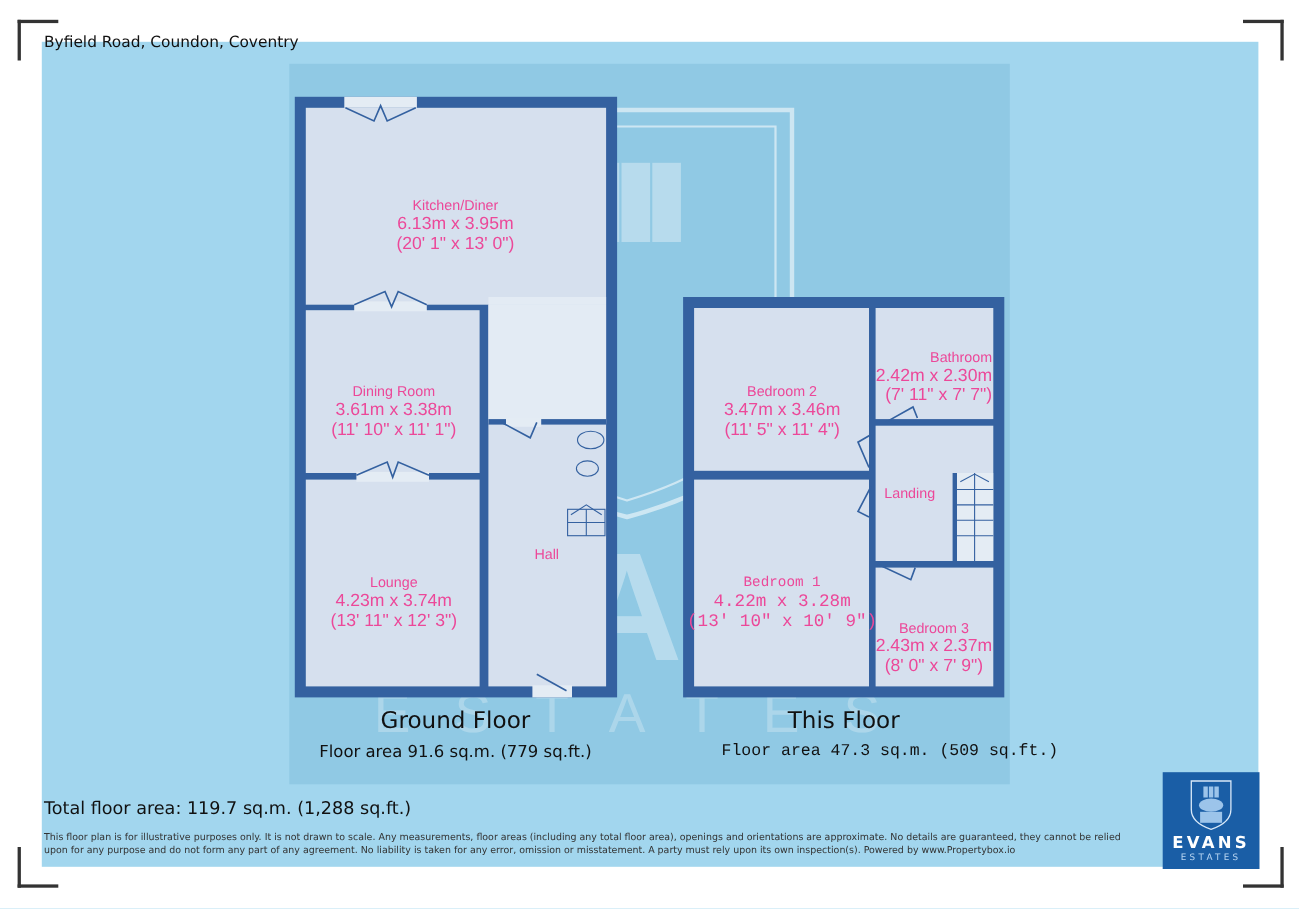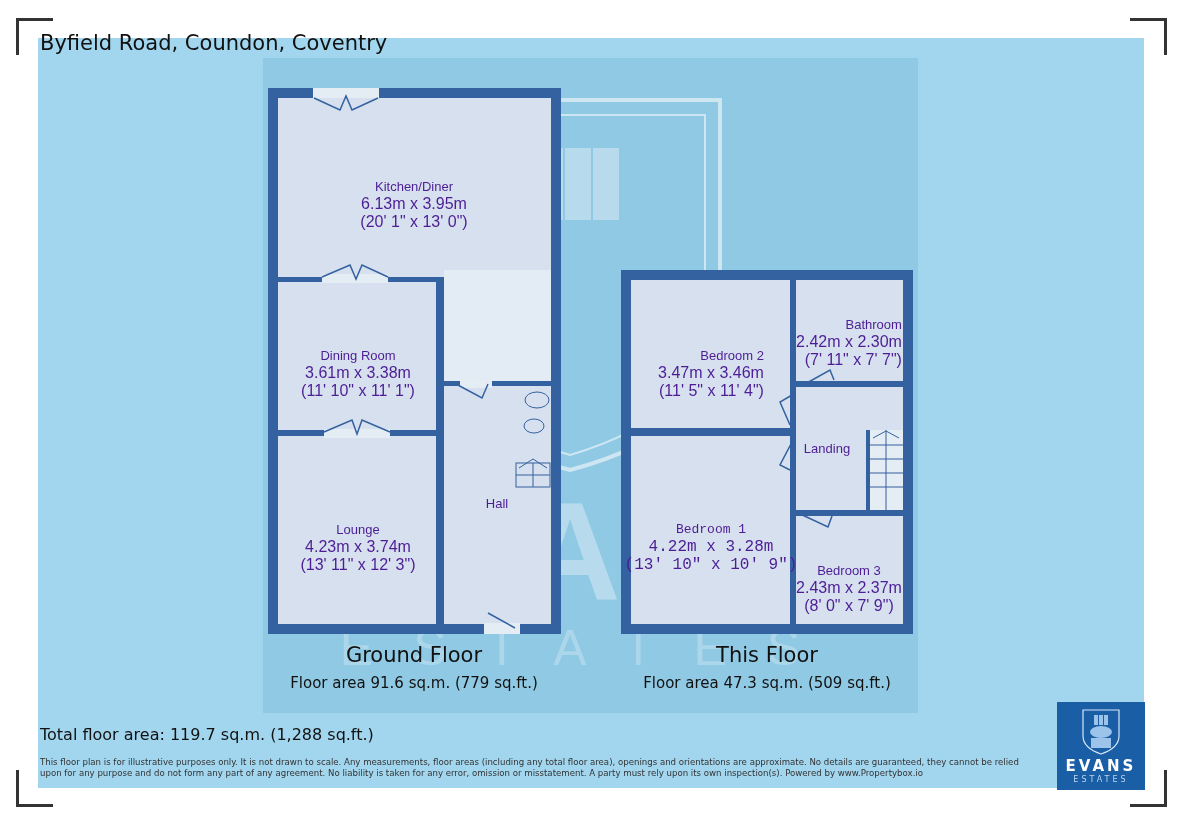--- a/index.html
+++ b/index.html
@@ -4,23 +4,23 @@
 <style>
   html, body { margin:0; padding:0; }
   body { width:1181px; height:826px; background:#ffffff; position:relative; overflow:hidden; font-family:"DejaVu Sans", sans-serif; }
   .corner { position:absolute; width:34px; height:34px; border-color:#333; border-style:solid; border-width:0; }
   .c-tl { left:16px; top:18px; border-left-width:3px; border-top-width:3px; }
   .c-tr { left:1130px; top:18px; border-right-width:3px; border-top-width:3px; }
   .c-bl { left:16px; top:770px; border-left-width:3px; border-bottom-width:3px; }
   .c-br { left:1130px; top:770px; border-right-width:3px; border-bottom-width:3px; }
   .sheet { position:absolute; left:38px; top:38px; width:1106px; height:750px; background:#a2d6ee; }
   .panel { position:absolute; left:263px; top:58px; width:655px; height:655px; background:#90c9e4; }
-  .title { position:absolute; left:40px; top:31px; font-size:21px; color:#111; white-space:nowrap; }
+  .title { position:absolute; left:40px; top:31px; font-size:14px; color:#111; white-space:nowrap; }
   .plan-svg { position:absolute; left:0; top:0; }
-  .label { position:absolute; text-align:center; font-family:"Liberation Sans", sans-serif; color:#4c1d95; transform:translateX(-50%); white-space:nowrap; line-height:1.15; }
+  .label { position:absolute; text-align:center; font-family:"Liberation Sans", sans-serif; color:#ec4899; transform:translateX(-50%); white-space:nowrap; line-height:1.15; }
   .label .rn { font-size:13px; display:block; }
   .label .rd { font-size:16px; display:block; }
   .floor-title { position:absolute; transform:translateX(-50%); font-size:21px; color:#111; white-space:nowrap; }
   .floor-area { position:absolute; transform:translateX(-50%); font-size:15px; color:#111; white-space:nowrap; }
   .total { position:absolute; left:40px; top:725px; font-size:16px; color:#111; white-space:nowrap; }
   .disclaimer { position:absolute; left:40px; top:757px; width:990px; font-size:8.6px; line-height:11px; color:#333; }
   .logo { position:absolute; left:1057px; top:702px; width:88px; height:88px; background:#1a5ea6; }
   .logo .brand { position:absolute; left:0; width:88px; top:55px; text-align:center; color:#fff; font-weight:bold; font-size:15px; letter-spacing:3px; }
   .logo .sub { position:absolute; left:0; width:88px; top:73px; text-align:center; color:#b9d6f2; font-size:8px; letter-spacing:3px; }
 </style>
@@ -118,21 +118,21 @@
 </div>
 <div class="label" style="left:358px; top:523px;">
   <span class="rn">Lounge</span>
   <span class="rd">4.23m x 3.74m</span>
   <span class="rd">(13' 11" x 12' 3")</span>
 </div>
 <div class="label" style="left:497px; top:497px;">
   <span class="rn">Hall</span>
 </div>
 
-<div class="label" style="left:711px; top:349px;text-align:right;">
+<div class="label" style="left:711px; top:349px;">
   <span class="rn">Bedroom 2</span>
   <span class="rd">3.47m x 3.46m</span>
   <span class="rd">(11' 5" x 11' 4")</span>
 </div>
 <div class="label" style="left:849px; top:318px;text-align:right;">
   <span class="rn">Bathroom</span>
   <span class="rd">2.42m x 2.30m</span>
   <span class="rd">(7' 11" x 7' 7")</span>
 </div>
 <div class="label" style="left:827px; top:442px;">
@@ -145,21 +145,21 @@
 </div>
 <div class="label" style="left:849px; top:564px;">
   <span class="rn">Bedroom 3</span>
   <span class="rd">2.43m x 2.37m</span>
   <span class="rd">(8' 0" x 7' 9")</span>
 </div>
 
 <div class="floor-title" style="left:414px; top:643px;">Ground Floor</div>
 <div class="floor-area" style="left:414px; top:674px;">Floor area 91.6 sq.m. (779 sq.ft.)</div>
 <div class="floor-title" style="left:767px; top:643px;">This Floor</div>
-<div class="floor-area" style="left:767px; top:674px;">Floor area 47.3 sq.m. (509 sq.ft.)</div>
+<div class="floor-area" style="left:809px; top:674px;font-family:Liberation Mono, monospace;">Floor area 47.3 sq.m. (509 sq.ft.)</div>
 
 <div class="total">Total floor area: 119.7 sq.m. (1,288 sq.ft.)</div>
 <div class="disclaimer">This floor plan is for illustrative purposes only. It is not drawn to scale. Any measurements, floor areas (including any total floor area), openings and orientations are approximate. No details are guaranteed, they cannot be relied upon for any purpose and do not form any part of any agreement. No liability is taken for any error, omission or misstatement. A party must rely upon its own inspection(s). Powered by www.Propertybox.io</div>
 
 <div class="logo">
   <svg width="88" height="56" style="position:absolute;left:0;top:0;">
     <path d="M26 8 L62 8 L62 34 Q62 46 44 52 Q26 46 26 34 Z" fill="none" stroke="#d8e8f8" stroke-width="1.2"></path>
     <rect x="37" y="13" width="4" height="10" fill="#9cc4ea"></rect>
       <rect x="42" y="13" width="4" height="10" fill="#9cc4ea"></rect>
       <rect x="47" y="13" width="4" height="10" fill="#9cc4ea"></rect>

